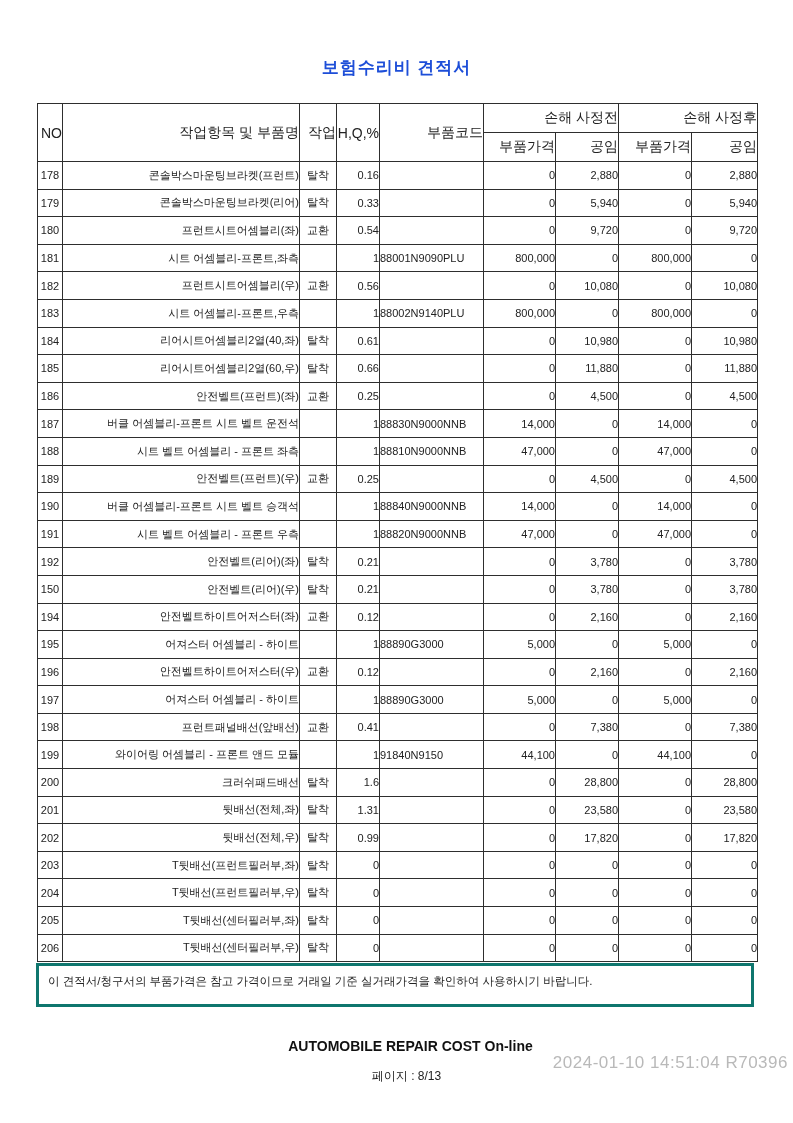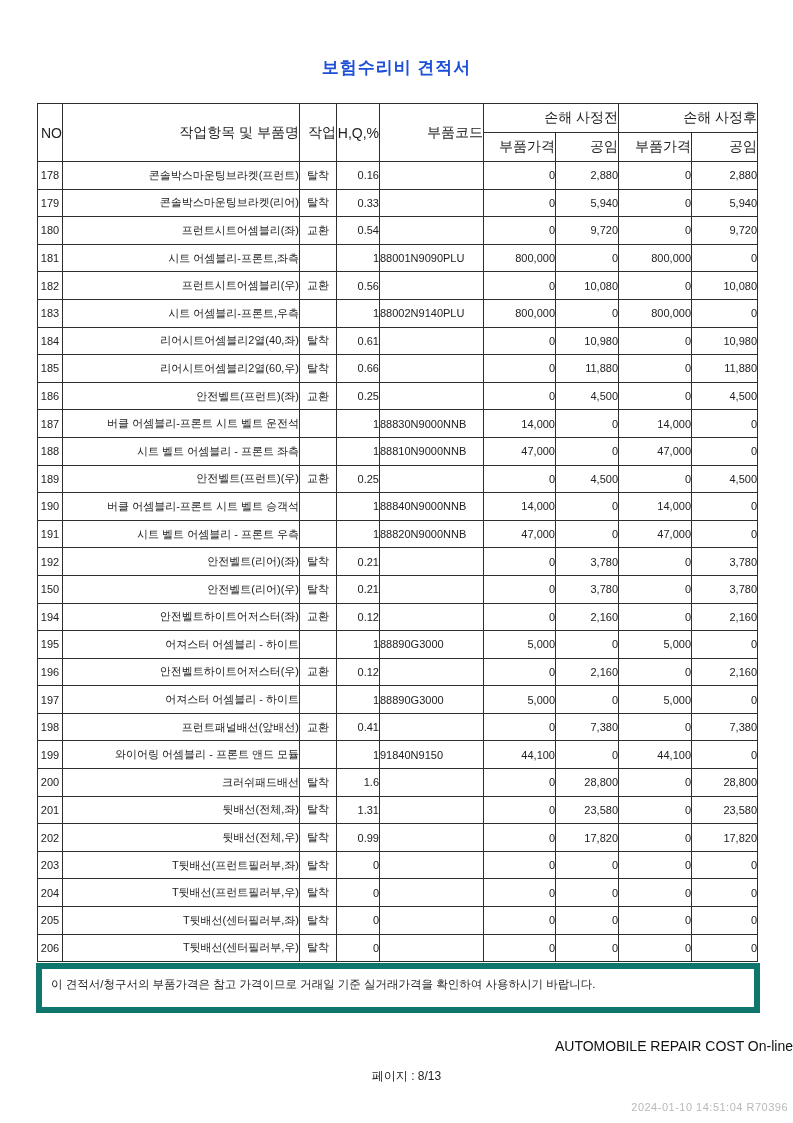--- a/index.html
+++ b/index.html
@@ -36,37 +36,37 @@
   td.c-no   { text-align: center; }
   td.c-name { text-align: right; padding-left: 7px; }
   td.c-name .marker { display: inline-block; width: 17px; }
   td.c-work { text-align: center; }
   td.c-hq   { text-align: right; padding-right: 7px; }
   td.c-code { text-align: left; padding-left: 6px; }
   td.c-num  { text-align: right; padding-right: 7px; }
   .notice-box {
     position: absolute; top: 963px; left: 36px;
     width: 703px; height: 30px;
-    border: 6px solid #0f766e;
+    border: 3px solid #0f766e;
     padding: 8px 0 0 9px;
     font-size: 11.5px; color: #222;
   }
   .footer-service {
     position: absolute; top: 1038px; left: 0; right: 0;
-    text-align: right;
-    font-size: 14px; font-weight: normal; color: #111; padding-left: 28px;
+    text-align: center;
+    font-size: 14px; font-weight: bold; color: #111; padding-left: 28px;
   }
   .footer-page {
     position: absolute; top: 1068px; left: 0; right: 0;
     text-align: center;
     font-size: 12px; color: #222; margin-left: 20px;
   }
   .footer-timestamp {
-    position: absolute; top: 1101px; right: 5px;
-    font-size: 11px; color: #b9b9b9;
+    position: absolute; top: 1053px; right: 5px;
+    font-size: 17px; color: #b9b9b9;
     letter-spacing: 0.5px;
   }
 </style>
 </head>
 <body>
 
 <div class="doc-title">보험수리비 견적서</div>
 
 <table class="est">
   <colgroup>

